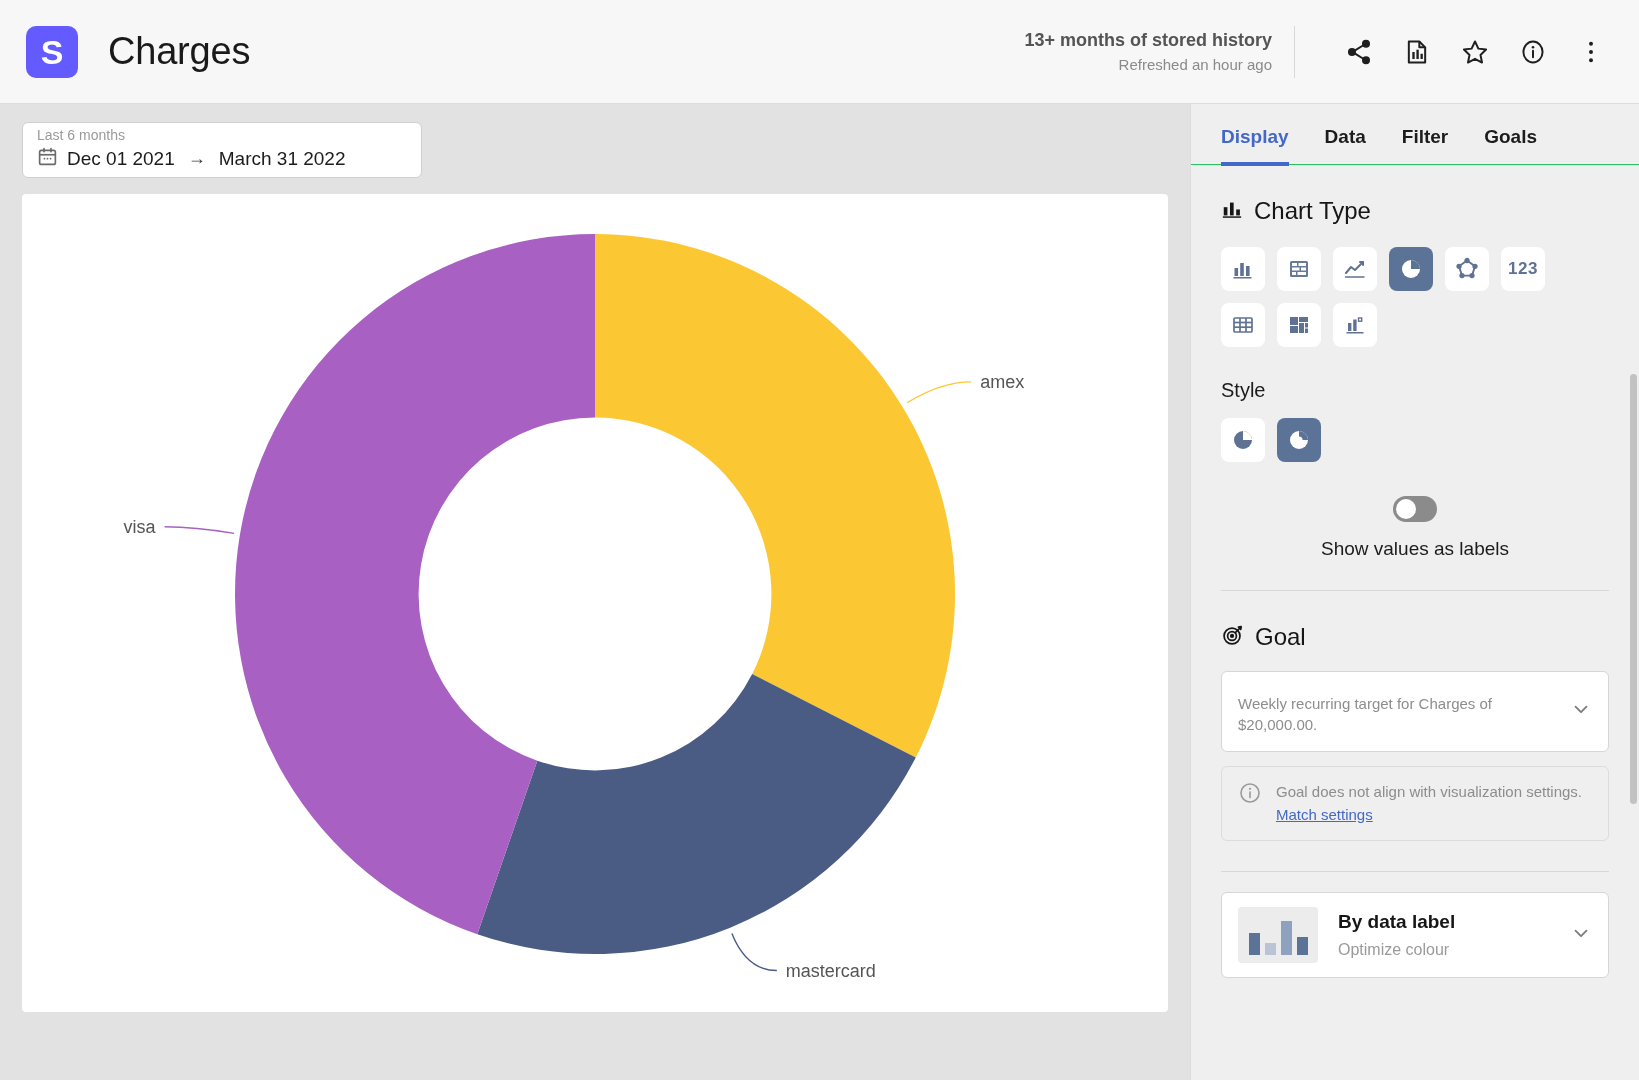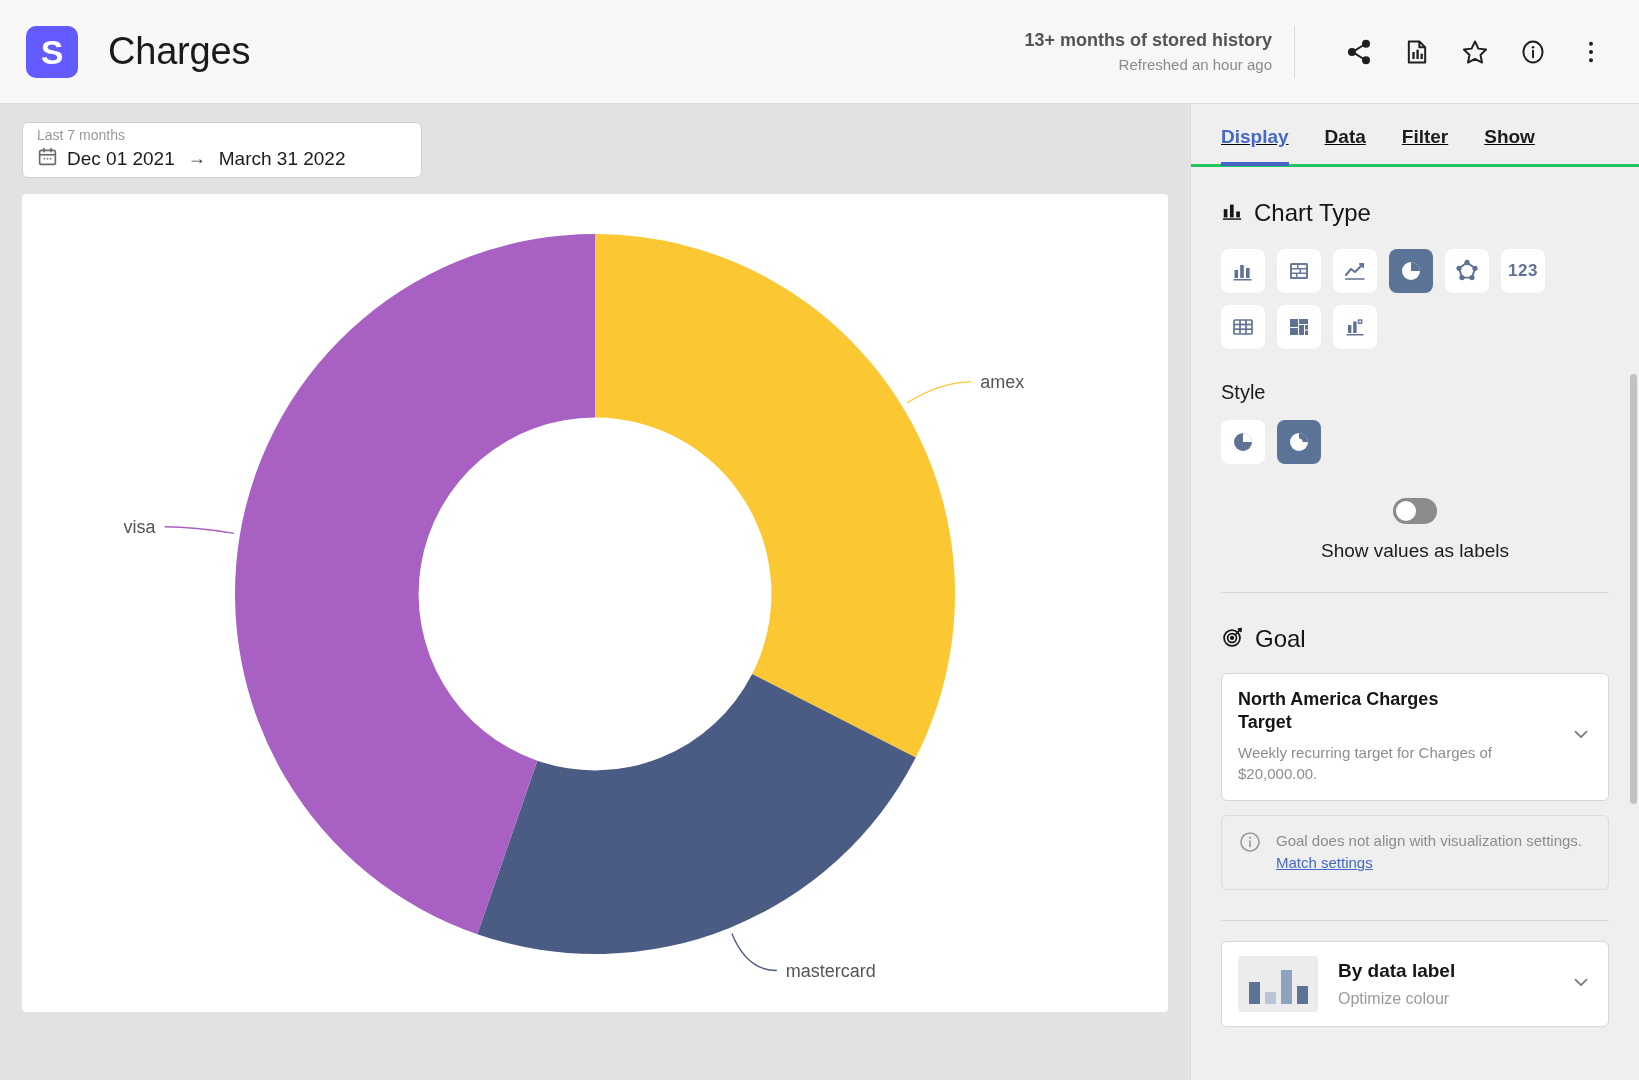--- a/index.html
+++ b/index.html
@@ -125,22 +125,21 @@
     width: 449px;
     background: #efefef;
     border-left: 1px solid #dcdcdc;
     overflow: hidden;
     position: relative;
   }
   .tabs {
     display: flex;
     gap: 36px;
     padding: 22px 30px 0 30px;
-    border-bottom: 3px solid #22c55e;
-    text-decoration: underline;
+    border-bottom: 1px solid #22c55e;
   }
   .tab {
     font-size: 19px;
     font-weight: bold;
     color: #1c1c1c;
     padding-bottom: 14px;
     cursor: pointer;
     border-bottom: 4px solid transparent;
     margin-bottom: -2px;
   }
@@ -338,21 +337,21 @@
         <circle cx="12" cy="19" r="1.7"></circle>
     </svg>
   </div>
 </div>
 
 <div class="body-wrap">
 
   <div class="main-col">
 
     <div class="daterange">
-      <div class="daterange-label">Last 7 months</div>
+      <div class="daterange-label">Last 6 months</div>
       <div class="daterange-row">
         <span>
           <svg width="21" height="21" viewBox="0 0 24 24" fill="none" stroke="#6a6a6a" stroke-width="1.9" stroke-linejoin="round">
             <rect x="3" y="5" width="18" height="16" rx="2"></rect>
             <line x1="3" y1="10" x2="21" y2="10"></line>
             <line x1="8" y1="3" x2="8" y2="6.5" stroke-linecap="round"></line>
             <line x1="16" y1="3" x2="16" y2="6.5" stroke-linecap="round"></line>
             <circle cx="8.5" cy="14.5" r="1" fill="#6a6a6a" stroke="none"></circle>
             <circle cx="12" cy="14.5" r="1" fill="#6a6a6a" stroke="none"></circle>
             <circle cx="15.5" cy="14.5" r="1" fill="#6a6a6a" stroke="none"></circle>
@@ -383,21 +382,21 @@
       </svg>
     </div>
   </div>
 
   <div class="panel">
 
     <div class="tabs">
       <div class="tab active">Display</div>
       <div class="tab">Data</div>
       <div class="tab">Filter</div>
-      <div class="tab">Show</div>
+      <div class="tab">Goals</div>
     </div>
 
     <div class="panel-body">
 
       <div class="section-head">
         <span>
           <svg width="22" height="22" viewBox="0 0 24 24" fill="#161616">
             <rect x="3" y="10" width="4" height="9"></rect>
               <rect x="9.8" y="5" width="4" height="14"></rect>
               <rect x="16.6" y="12.5" width="4" height="6.5"></rect>
@@ -516,21 +515,20 @@
             <circle cx="11.5" cy="12.5" r="1.3" fill="#161616"></circle>
             <path d="M15 9 L20.5 3.5" stroke-linecap="round"></path>
             <path d="M18.2 3.2 L21 2.7 L20.6 5.6" stroke-linecap="round" stroke-linejoin="round"></path>
           </svg>
         </span>
         <span class="sh-title">Goal</span>
       </div>
 
       <div class="goal-card">
         <div class="goal-card-text">
-          <div class="goal-title">North America Charges Target</div>
           <div class="goal-sub">Weekly recurring target for Charges of $20,000.00.</div>
         </div>
         <span class="chev">
           <svg width="22" height="22" viewBox="0 0 24 24" fill="none" stroke="currentColor" stroke-width="2" stroke-linecap="round" stroke-linejoin="round">
             <polyline points="6,9.5 12,15.5 18,9.5"></polyline>
           </svg>
         </span>
       </div>
 
       <div class="notice">

